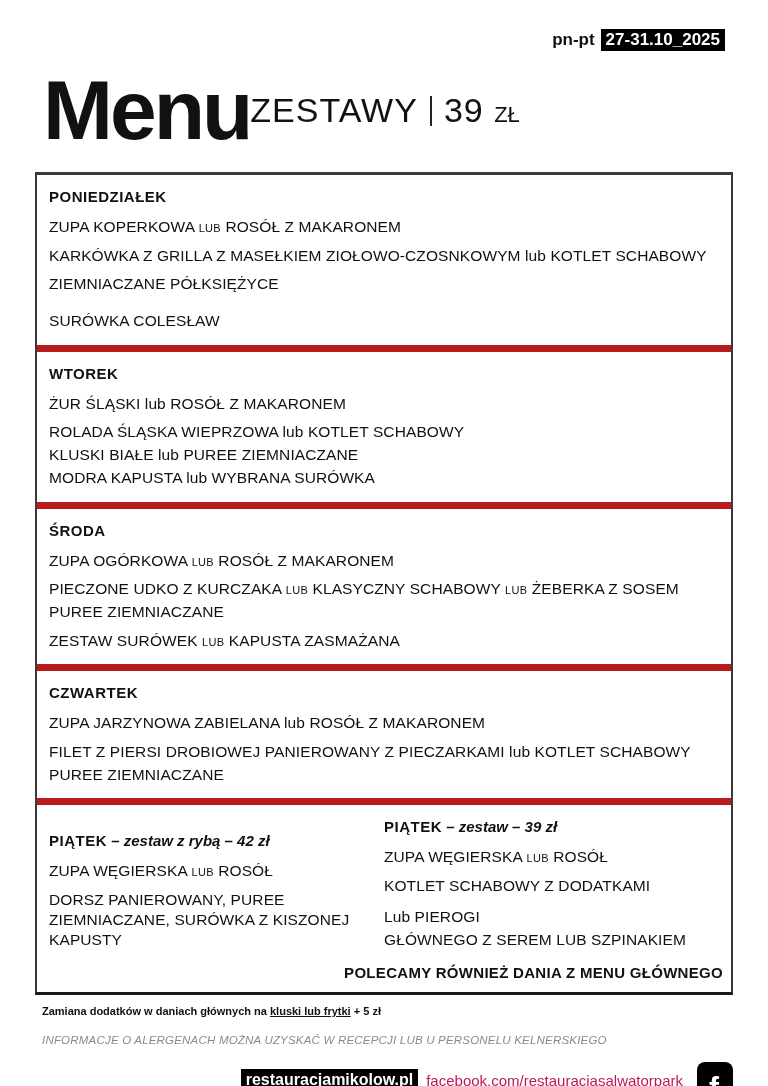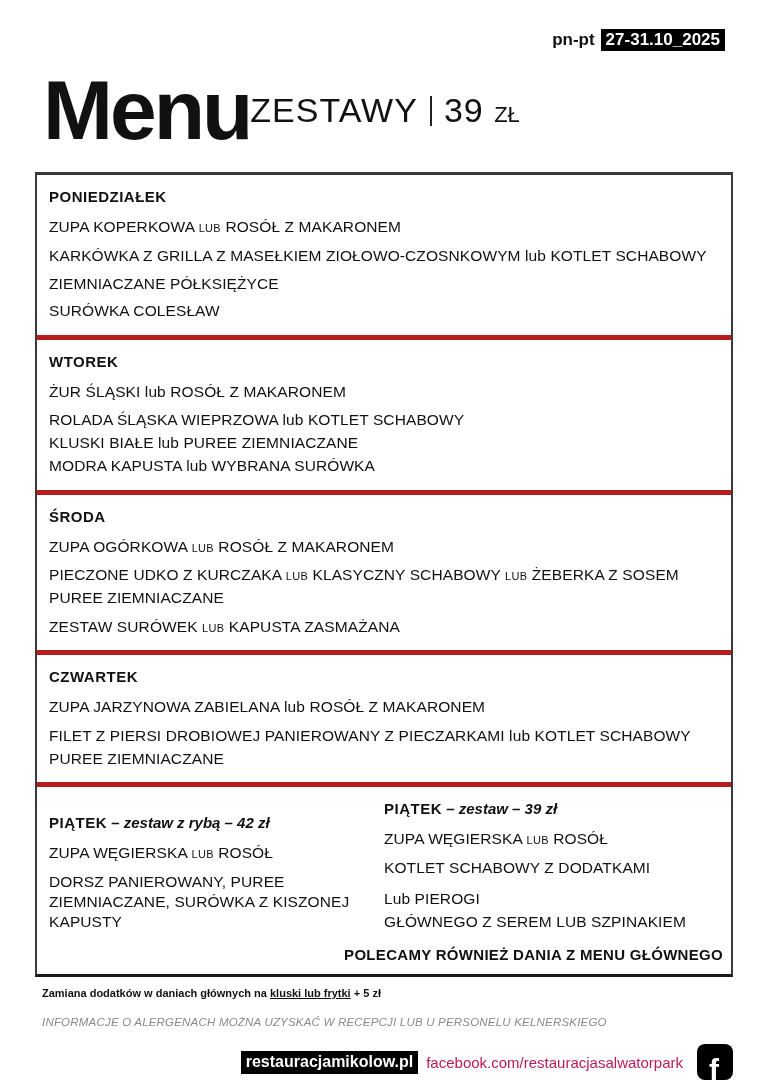--- a/index.html
+++ b/index.html
@@ -56,21 +56,21 @@
   .menu-box {
     margin: 16px 35px 0 35px;
     width: 698px;
     border: 2px solid #3a3a3a;
     border-top-width: 3px;
     border-bottom: 3px solid #1a1a1a;
     background: #fff;
   }
   .day-section {
     padding: 13px 4px 11px 12px;
-    border-bottom: 5px solid #b91c1c;
+    border-bottom: 7px solid #b91c1c;
   }
   .day-section.last { border-bottom: none; }
   .day-heading {
     font-size: 15px;
     font-weight: bold;
     letter-spacing: 0.5px;
     margin-bottom: 12px;
   }
   .menu-line {
     font-size: 15.5px;
@@ -157,21 +157,21 @@
   <span class="title-main">Menu</span>
   <span class="title-sub"><span>ZESTAWY</span><span class="bar"></span><span>39</span> <span class="title-currency">ZŁ</span></span>
 </div>
 
 <div class="menu-box">
 
   <div class="day-section">
     <div class="day-heading">PONIEDZIAŁEK</div>
     <div class="menu-line shrink-lub">ZUPA KOPERKOWA <span class="lub">LUB</span> ROSÓŁ Z MAKARONEM</div>
     <div class="menu-line">KARKÓWKA Z GRILLA Z MASEŁKIEM ZIOŁOWO-CZOSNKOWYM lub KOTLET SCHABOWY</div>
-    <div class="menu-line" style="margin-bottom:7px">ZIEMNIACZANE PÓŁKSIĘŻYCE</div>
+    <div class="menu-line" style="margin-bottom:17px">ZIEMNIACZANE PÓŁKSIĘŻYCE</div>
     <div class="menu-line">SURÓWKA COLESŁAW</div>
   </div>
 
   <div class="day-section">
     <div class="day-heading">WTOREK</div>
     <div class="menu-line">ŻUR ŚLĄSKI lub ROSÓŁ Z MAKARONEM</div>
     <div class="menu-line" style="margin-bottom:3px">ROLADA ŚLĄSKA WIEPRZOWA lub KOTLET SCHABOWY</div>
     <div class="menu-line" style="margin-bottom:3px">KLUSKI BIAŁE lub PUREE ZIEMNIACZANE</div>
     <div class="menu-line">MODRA KAPUSTA lub WYBRANA SURÓWKA</div>
   </div>

